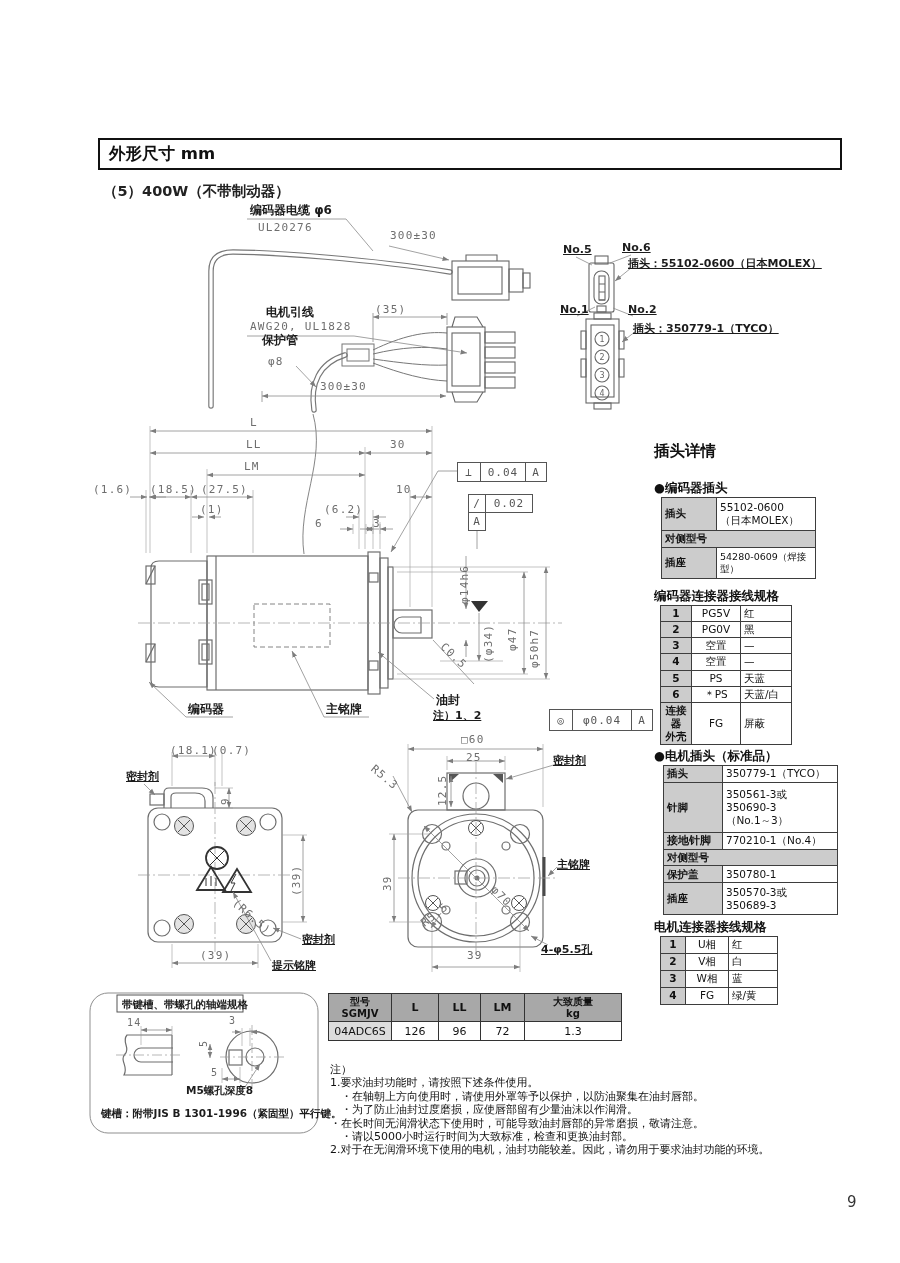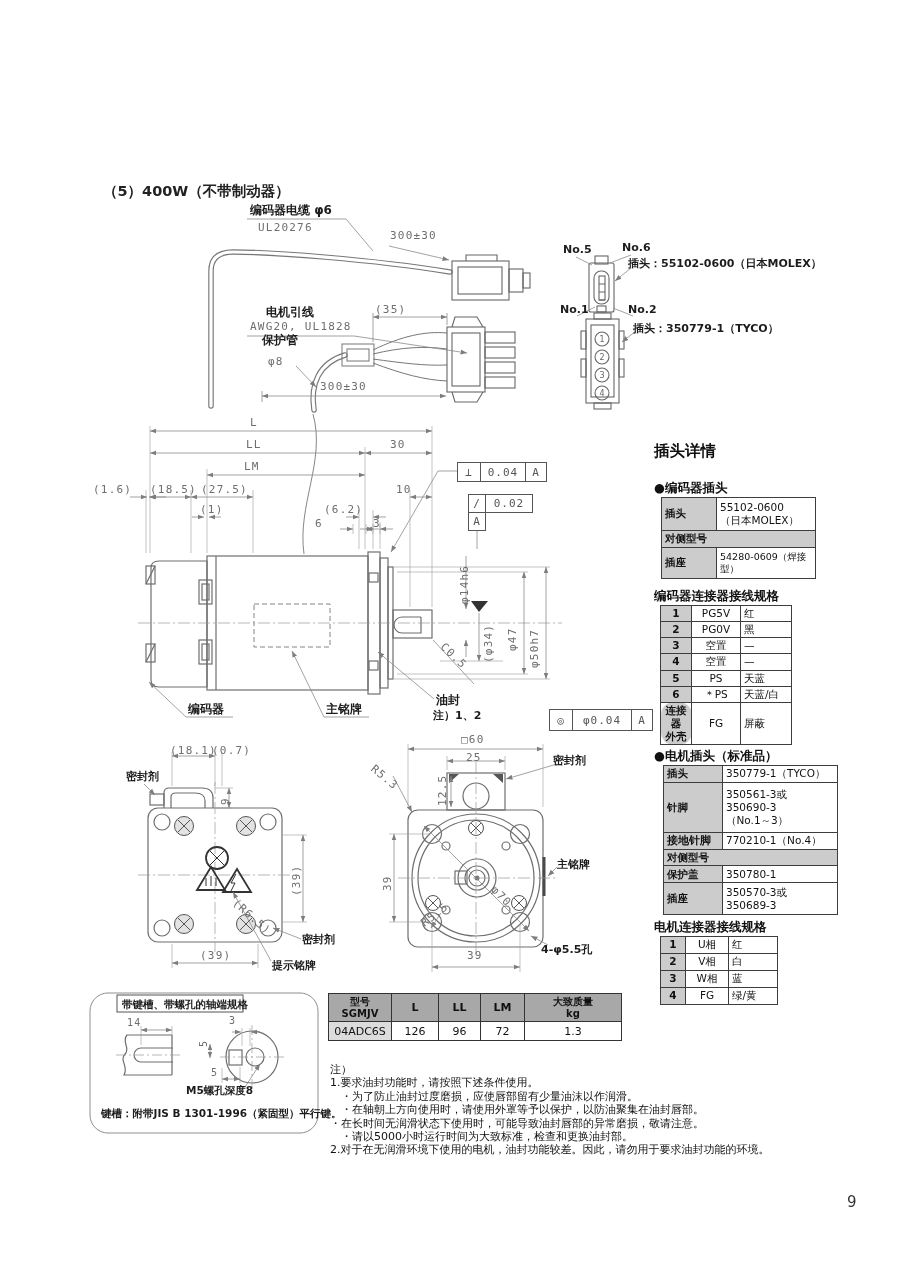--- a/index.html
+++ b/index.html
@@ -3,36 +3,36 @@
 <meta charset="utf-8">
 <style>
   html,body{margin:0;padding:0;background:#fff;}
   #page{position:relative;width:900px;height:1263px;background:#fff;overflow:hidden;
         font-family:"DejaVu Sans","Liberation Sans",sans-serif;}
   .abs{position:absolute;}
   .cad{font-family:"DejaVu Sans Mono","Liberation Mono",monospace;color:#6e6e6e;
        letter-spacing:1.2px;font-size:11px;line-height:11px;white-space:nowrap;}
   .cadsm{font-size:10px;line-height:10px;}
   .lbl{font-weight:bold;color:#1c1c1c;font-size:12px;line-height:13px;white-space:nowrap;}
-  .lblsm{font-size:11px;line-height:12px;}
+  .lblsm{font-size:11px;line-height:12px;text-decoration:underline;}
   .rot{transform:rotate(-90deg);transform-origin:0 0;}
   .titlebox{left:98px;top:138px;width:731px;height:28px;border:2px solid #111;
             display:flex;align-items:center;padding-left:9px;font-size:16.5px;font-weight:bold;color:#111;}
   .subtitle{left:103px;top:182px;font-size:14.5px;font-weight:bold;color:#222;}
   .gbox{display:flex;background:#fff;}
   .gcell{border:1px solid #555;margin-left:-1px;display:flex;align-items:center;justify-content:center;
          font-family:"DejaVu Sans Mono",monospace;color:#555;font-size:11px;letter-spacing:1px;}
   .gcell:first-child{margin-left:0;}
   .dh{font-weight:bold;color:#111;white-space:nowrap;}
   .dt{border-collapse:collapse;background:#fff;}
   .dt td{border:1px solid #3d3d3d;font-size:10.5px;color:#111;padding:1px 3px;vertical-align:middle;line-height:1.25;}
   .dt td.hd{background:#ccc;font-weight:bold;}
   .dt td.ctr{text-align:center;}
   .pre{white-space:pre-line;}
-  .tiny{font-size:7.5px;line-height:1.05;border-radius:13px;}
+  .tiny{font-size:7.5px;line-height:1.05;}
   .mt{border-collapse:collapse;}
   .mt td{border:1px solid #333;text-align:center;font-size:11px;color:#111;padding:0 2px;}
   .mt td.mh{background:#a8a8a8;font-weight:bold;font-size:10px;white-space:pre-line;line-height:1.2;}
   .mt td.mc0{background:#dcdcdc;}
   .noteln{font-size:11px;line-height:13.4px;color:#111;white-space:nowrap;}
   .pageno{font-size:15px;color:#333;}
 </style>
 </head>
 <body>
 
@@ -304,20 +304,23 @@
     <g stroke="#8a8a8a" fill="none" stroke-width="0.8">
       <path d="M141,1030 H172" marker-start="url(#ae)" marker-end="url(#ae)"></path>
       <path d="M232,1032 L241,1032" marker-end="url(#ae)"></path>
         <path d="M260,1032 L251,1032" marker-end="url(#ae)"></path>
       <path d="M210,1044 V1058" marker-start="url(#ae)" marker-end="url(#ae)"></path>
       <path d="M222,1079 H240" marker-start="url(#ae)" marker-end="url(#ae)"></path>
       <path d="M245,1087 L260,1064" marker-end="url(#ae)"></path>
     </g>
   </svg>
 
+  <div class="abs titlebox">
+      <span>外形尺寸 mm</span>
+    </div>
   <div class="abs subtitle">（5）400W（不带制动器）</div>
 
   <span class="abs lbl" style="left:250px;top:204px">编码器电缆 φ6</span>
   <span class="abs cad" style="left:258px;top:222px">UL20276</span>
   <span class="abs cad" style="left:390px;top:230px">300±30</span>
   <span class="abs lblsm lbl" style="left:563px;top:244px">No.5</span>
   <span class="abs lblsm lbl" style="left:622px;top:242px">No.6</span>
   <span class="abs lblsm lbl" style="left:628px;top:258px">插头：55102-0600（日本MOLEX）</span>
   <span class="abs lblsm lbl" style="left:560px;top:304px">No.1</span>
   <span class="abs lblsm lbl" style="left:628px;top:304px">No.2</span>
@@ -538,21 +541,21 @@
       <td>96</td>
       <td>72</td>
       <td>1.3</td>
     </tr>
   </tbody>
     </table>
 
   <div class="abs" style="left:330px;top:1063px">
     <div class="noteln">注）</div>
     <div class="noteln">1.要求油封功能时，请按照下述条件使用。</div>
+    <div class="noteln" style="margin-left:11px">・在轴朝上方向使用时，请使用外罩等予以保护，以防油聚集在油封唇部。</div>
     <div class="noteln" style="margin-left:11px">・为了防止油封过度磨损，应使唇部留有少量油沫以作润滑。</div>
-    <div class="noteln" style="margin-left:11px">・在轴朝上方向使用时，请使用外罩等予以保护，以防油聚集在油封唇部。</div>
     <div class="noteln" style="">・在长时间无润滑状态下使用时，可能导致油封唇部的异常磨损，敬请注意。</div>
     <div class="noteln" style="margin-left:11px">・请以5000小时运行时间为大致标准，检查和更换油封部。</div>
     <div class="noteln">2.对于在无润滑环境下使用的电机，油封功能较差。因此，请勿用于要求油封功能的环境。</div>
   </div>
 
   <div class="abs pageno" style="left:847px;top:1193px">9</div>
 </div>
 
 </body></html>

